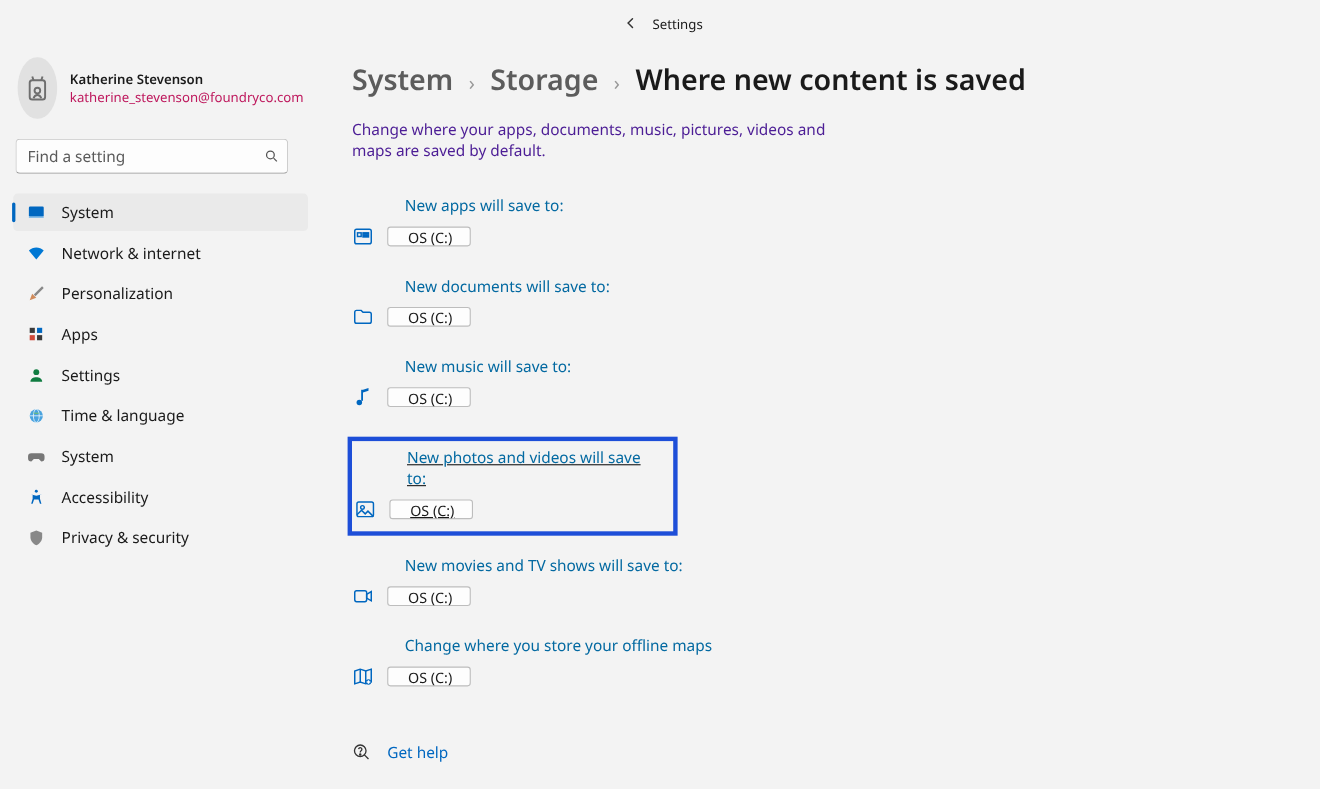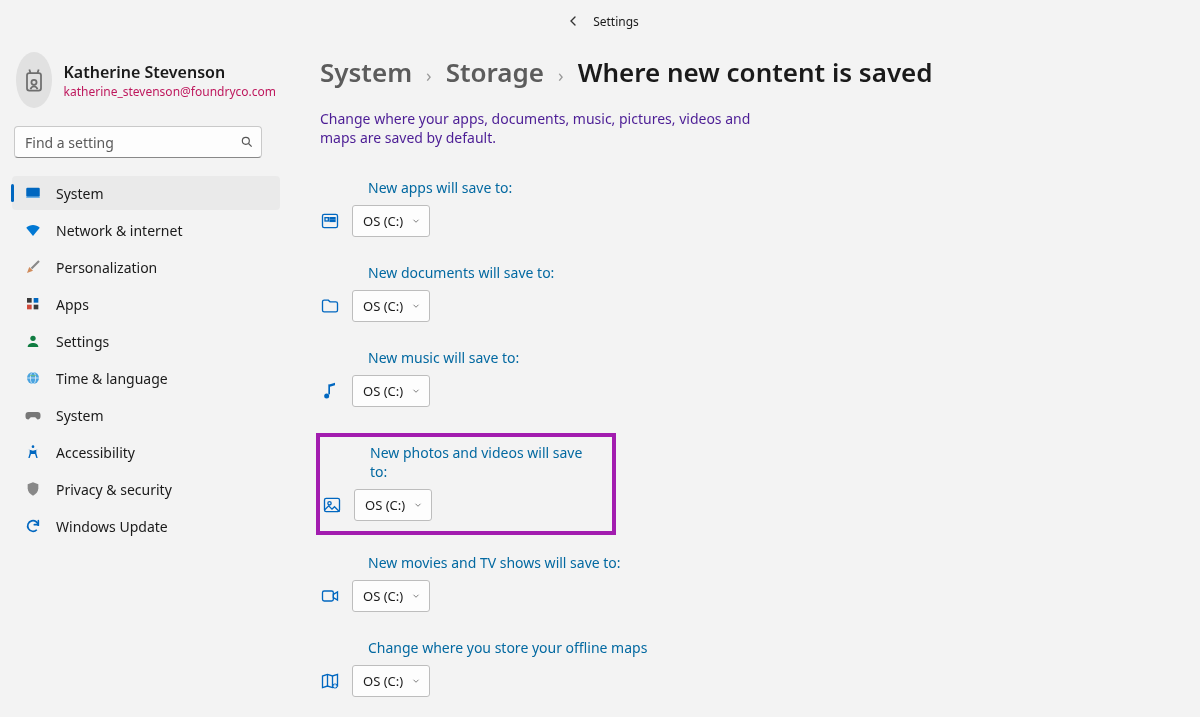--- a/index.html
+++ b/index.html
@@ -49,21 +49,21 @@
   }
   .avatar {
     width: 56px; height: 56px;
     border-radius: 50%;
     background: #e1e1e1;
     display: flex; align-items: center; justify-content: center;
     color: #6e6e6e;
   }
   .avatar svg { width: 28px; height: 28px; }
   .user-text { margin-left: 12px; }
-  .user-name { font-size: 16px; font-weight: 600; }
+  .user-name { font-size: 12px; font-weight: 600; }
   .user-email { font-size: 12px; color: #be185d; }
 
   .search-wrap {
     position: relative;
     margin: 0 0 18px 2px;
     width: 248px;
   }
   .search-input {
     width: 100%;
     height: 32px;
@@ -141,25 +141,26 @@
   .description {
     font-size: 14px;
     color: #4c1d95;
     max-width: 460px;
     margin-bottom: 30px;
     line-height: 1.35;
   }
 
   .setting-block { margin-bottom: 26px; }
   .setting-block.highlight {
-    border: 4px solid #a21caf;
+    border: 4px solid #1d4ed8;
     padding: 6px 18px 10px 2px;
     margin-left: -4px;
     margin-bottom: 18px;
     width: 300px;
+    text-decoration: underline;
   }
 
   .setting-label {
     font-size: 14px;
     color: #0369a1;
     margin-left: 48px;
     margin-bottom: 8px;
   }
   .setting-row {
     display: flex;
@@ -167,28 +168,29 @@
   }
   .setting-icon {
     width: 20px; height: 20px;
     margin-right: 12px;
     color: #0067c0;
     display: flex; align-items: center; justify-content: center;
   }
   .dropdown {
     display: flex;
     align-items: center;
-    height: 32px;
+    height: 18px;
     border: 1px solid #bdbdbd;
     border-radius: 3px;
     background: #fdfdfd;
     padding: 0 8px 0 10px;
     min-width: 76px;
     cursor: pointer;
     gap: 8px;
+    flex-direction: column;
   }
   .dropdown-value {
     font-size: 13px;
     color: #1a1a1a;
   }
   .chevron {
     width: 10px; height: 10px;
     color: #666;
   }
 
@@ -319,29 +321,20 @@
         <span class="nav-label">Accessibility</span>
       </div>
       <div class="nav-item">
         <span class="nav-icon">
             <svg viewBox="0 0 24 24" width="16" height="16" fill="#888">
               <path d="M12 2l8 3v6c0 5-3.5 9-8 11-4.5-2-8-6-8-11V5l8-3z"></path>
             </svg>
           </span>
         <span class="nav-label">Privacy &amp; security</span>
       </div>
-      <div class="nav-item">
-        <span class="nav-icon">
-            <svg viewBox="0 0 24 24" width="16" height="16" fill="none" stroke="#0067c0" stroke-width="2.5">
-              <path d="M20 12a8 8 0 10-2.3 5.6"></path>
-              <path d="M20 4v6h-6" stroke-linecap="round"></path>
-            </svg>
-          </span>
-        <span class="nav-label">Windows Update</span>
-      </div>
     </nav>
   </aside>
 
   <main class="main">
     <div class="breadcrumb">
       <span class="crumb-link">System</span>
       <span class="crumb-sep">›</span>
       <span class="crumb-link">Storage</span>
       <span class="crumb-sep">›</span>
       <span class="crumb-current">Where new content is saved</span>

